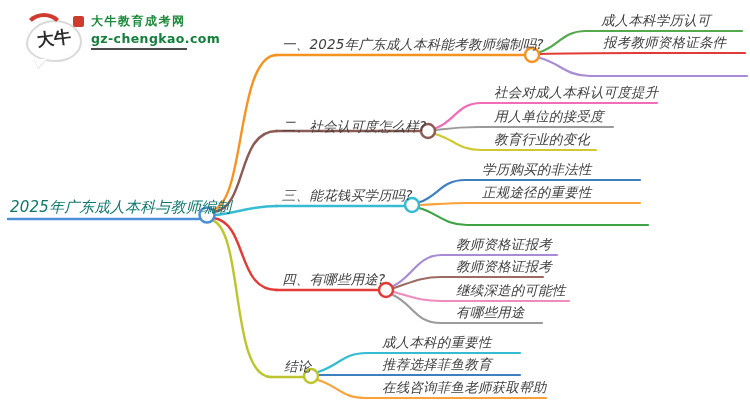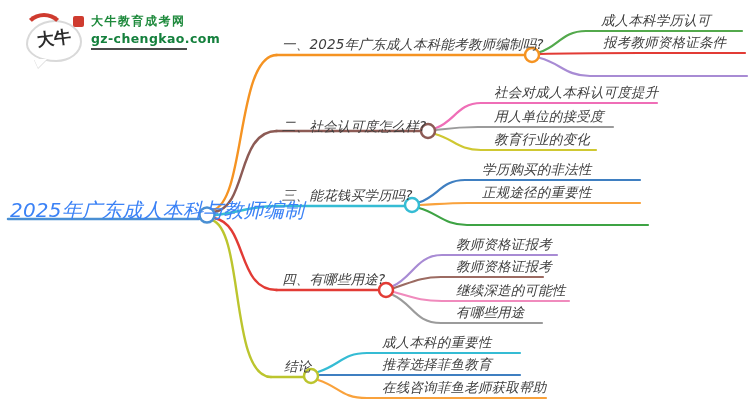--- a/index.html
+++ b/index.html
@@ -1,21 +1,21 @@
 <!DOCTYPE html>
 <html><head>
 <meta charset="utf-8">
 <style>
   html,body{margin:0;padding:0;background:#fff;}
   .canvas{position:relative;width:750px;height:410px;background:#ffffff;overflow:hidden;
           font-family:"DejaVu Sans","Liberation Sans",sans-serif;}
   .links{position:absolute;left:0;top:0;}
   .label{position:absolute;white-space:nowrap;color:#3e3e3e;font-size:13.5px;
          font-weight:500;letter-spacing:.2px;line-height:1.25;font-style:italic;}
-  .label.central{font-size:20px;color:#3b82f6;}
+  .label.central{font-size:15px;color:#0f766e;}
 
   
   .logo{position:absolute;left:26px;top:13px;display:flex;gap:9px;}
   .logo-bubble{position:relative;width:52px;height:38px;margin-top:7px;background:#fff;
                border:2px solid #d9d9d9;border-radius:52% 48% 46% 54%/58% 52% 48% 42%;}
   .logo-bubble-text{position:absolute;left:0;right:0;top:5px;text-align:center;
                     font-size:17px;font-weight:bold;color:#2b2b2b;transform:rotate(-7deg);}
   .logo-arc{position:absolute;top:-9px;left:-5px;width:34px;height:16px;
             border-top:4px solid #cf3b2f;border-left:4px solid transparent;
             border-right:4px solid transparent;

